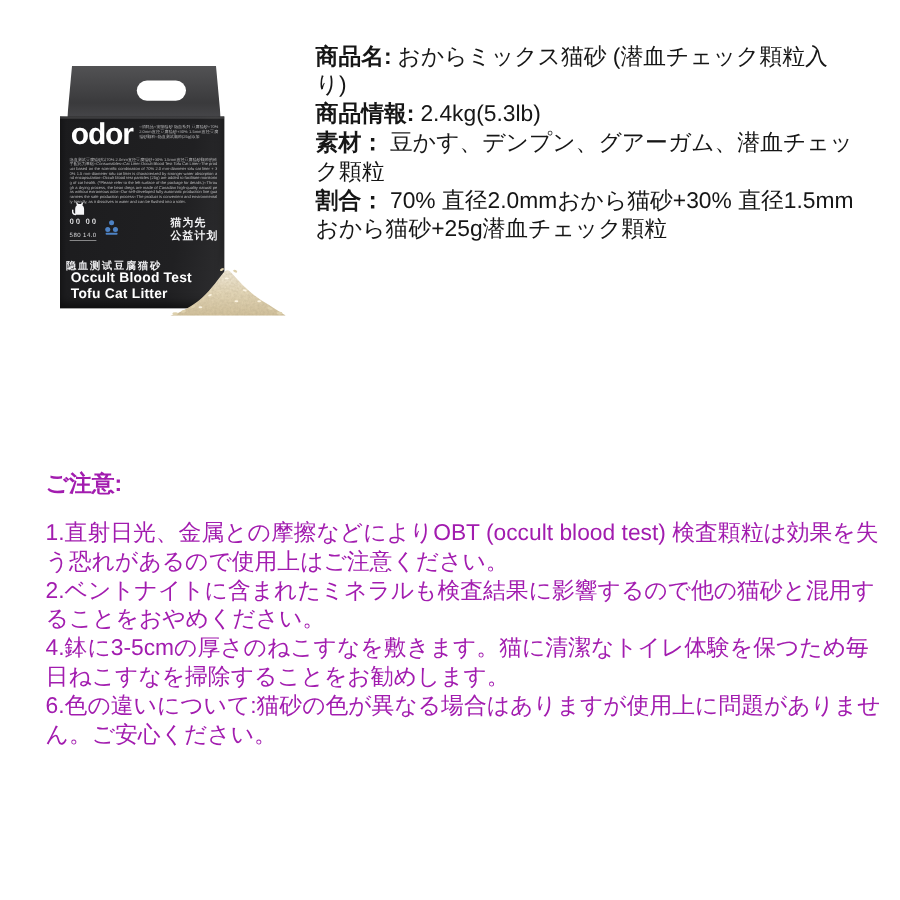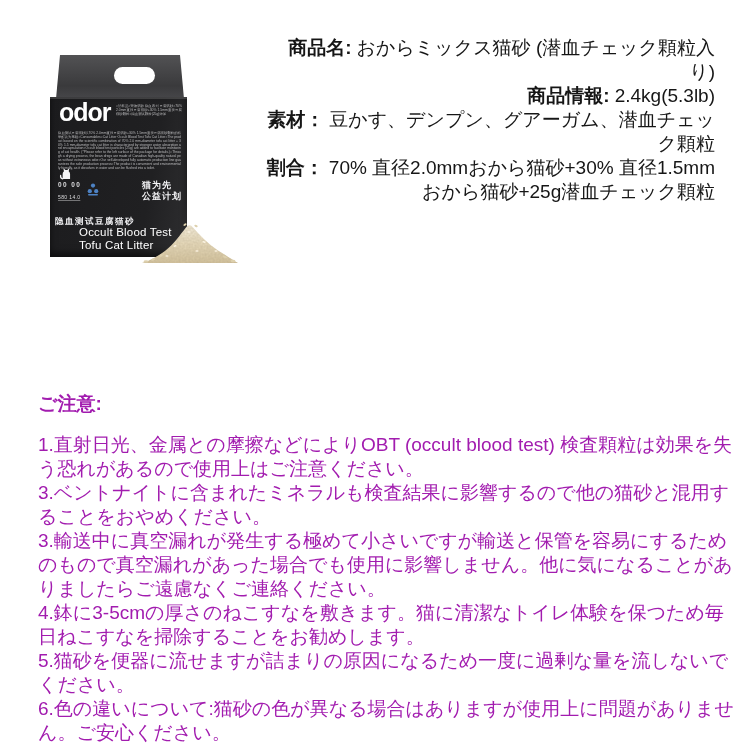--- a/index.html
+++ b/index.html
@@ -22,26 +22,26 @@
   .fp-head{left:66px;top:7px;width:66px;height:26px;}
   .fp-body{left:8px;top:34px;width:123px;height:54px;}
   .cat{position:absolute;left:9px;top:69px;width:14px;height:14px;}
   .cert{position:absolute;left:8px;top:85px;color:#dcdcde;transform:scale(.72);transform-origin:0 0;white-space:nowrap;}
   .cert .c1{font-size:9px;font-weight:700;letter-spacing:2px;line-height:9px;}
   .cert .c2{font-size:7px;letter-spacing:.5px;line-height:9px;border-bottom:1px solid #98989a;display:inline-block;}
   .blue{position:absolute;left:37px;top:86px;width:12px;height:13px;}
   .charity{position:absolute;right:5px;top:83px;text-align:left;color:#f2f2f4;font-weight:700;
            font-size:9px;line-height:11px;letter-spacing:1px;}
   .cn{position:absolute;left:5px;top:119px;font-size:8.5px;font-weight:700;color:#ededef;letter-spacing:1.5px;}
-  .en{position:absolute;left:9px;top:129px;font-size:11.5px;font-weight:400;color:#ffffff;
-      line-height:12.5px;letter-spacing:.2px;margin-left:20px;}
+  .en{position:absolute;left:9px;top:129px;font-size:11.5px;font-weight:700;color:#ffffff;
+      line-height:12.5px;letter-spacing:.2px;}
   .pile{position:absolute;left:141px;top:218px;width:98px;height:46px;}
 
   
-  .specs{position:absolute;left:263px;top:36px;width:452px;font-size:19px;line-height:24px;color:#161616;text-align:right;}
+  .specs{position:absolute;left:263px;top:36px;width:452px;font-size:19px;line-height:24px;color:#161616;}
   .spec{margin:0;}
   .lbl{font-weight:700;margin-right:5px;}
 
   
   .notes{position:absolute;left:38px;top:392px;width:702px;font-size:19px;line-height:24px;color:#a21caf;}
   .notes-title{margin:0 0 17px 0;font-weight:700;}
   .note{margin:0;}
 </style>
 </head>
 <body>
@@ -134,20 +134,18 @@
   <div class="specs">
     <p class="spec"><span class="lbl">商品名:</span><span>おからミックス猫砂 (潜血チェック顆粒入り)</span></p>
     <p class="spec"><span class="lbl">商品情報:</span><span>2.4kg(5.3lb)</span></p>
     <p class="spec"><span class="lbl">素材：</span><span>豆かす、デンプン、グアーガム、潜血チェック顆粒</span></p>
     <p class="spec"><span class="lbl">割合：</span><span>70% 直径2.0mmおから猫砂+30% 直径1.5mmおから猫砂+25g潜血チェック顆粒</span></p>
   </div>
 
   <div class="notes">
     <p class="notes-title">ご注意:</p>
     <p class="note">1.直射日光、金属との摩擦などによりOBT (occult blood test) 検査顆粒は効果を失う恐れがあるので使用上はご注意ください。</p>
-    <p class="note">3.ベントナイトに含まれたミネラルも検査結果に影響するので他の猫砂と混用することをおやめください。</p>
-    <p class="note">3.輸送中に真空漏れが発生する極めて小さいですが輸送と保管を容易にするためのもので真空漏れがあった場合でも使用に影響しません。他に気になることがありましたらご遠慮なくご連絡ください。</p>
+    <p class="note">2.ベントナイトに含まれたミネラルも検査結果に影響するので他の猫砂と混用することをおやめください。</p>
     <p class="note">4.鉢に3-5cmの厚さのねこすなを敷きます。猫に清潔なトイレ体験を保つため毎日ねこすなを掃除することをお勧めします。</p>
-    <p class="note">5.猫砂を便器に流せますが詰まりの原因になるため一度に過剰な量を流しないでください。</p>
     <p class="note">6.色の違いについて:猫砂の色が異なる場合はありますが使用上に問題がありません。ご安心ください。</p>
   </div>
 
 </div>
 
 </body></html>

